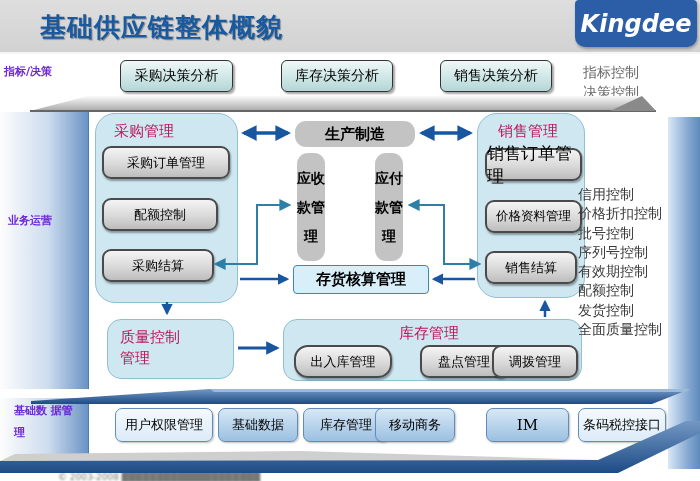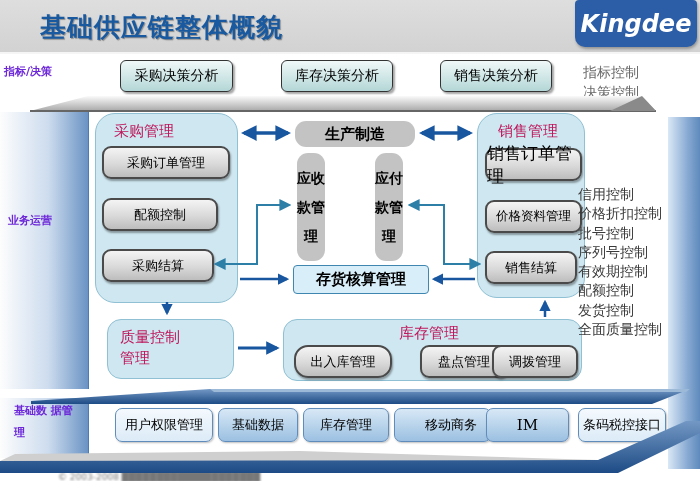--- a/index.html
+++ b/index.html
@@ -123,21 +123,21 @@
     <div>序列号控制</div>
     <div>有效期控制</div>
     <div>配额控制</div>
     <div>发货控制</div>
     <div>全面质量控制</div>
   </div>
 
   <div class="btn-blue lite" style="left:115px;top:408px;width:96px;">用户权限管理</div>
   <div class="btn-blue" style="left:218px;top:408px;width:78px;">基础数据</div>
   <div class="btn-blue" style="left:303px;top:408px;width:84px;">库存管理</div>
-  <div class="btn-blue" style="left:394px;top:408px;width:78px;padding-left:17px;">移动商务</div>
+  <div class="btn-blue" style="left:375px;top:408px;width:78px;">移动商务</div>
   <div class="btn-blue" style="left:486px;top:408px;width:81px;font-family:'DejaVu Serif',serif;font-size:15px;">IM</div>
   <div class="btn-blue lite" style="left:578px;top:408px;width:86px;">条码税控接口</div>
 
   <div id="footer-blur" class="abs">© 2003-2008 ████████████████████</div>
 
   <svg class="overlay" viewBox="0 0 700 481">
     <defs>
       <marker id="ab" viewBox="0 0 10 10" refX="8" refY="5" markerWidth="4.5" markerHeight="4.5" orient="auto-start-reverse">
         <path d="M0,0 L10,5 L0,10 z" fill="#1857a0"></path>
       </marker>

